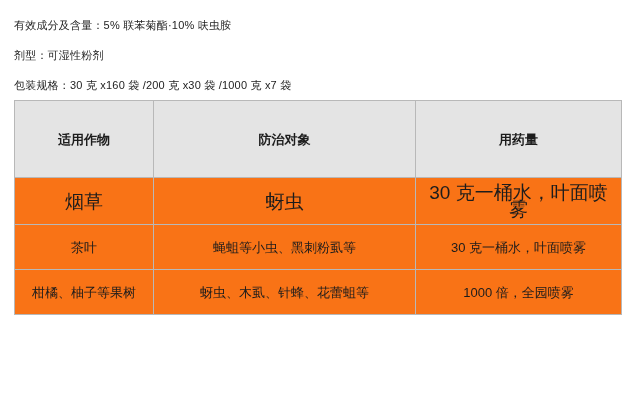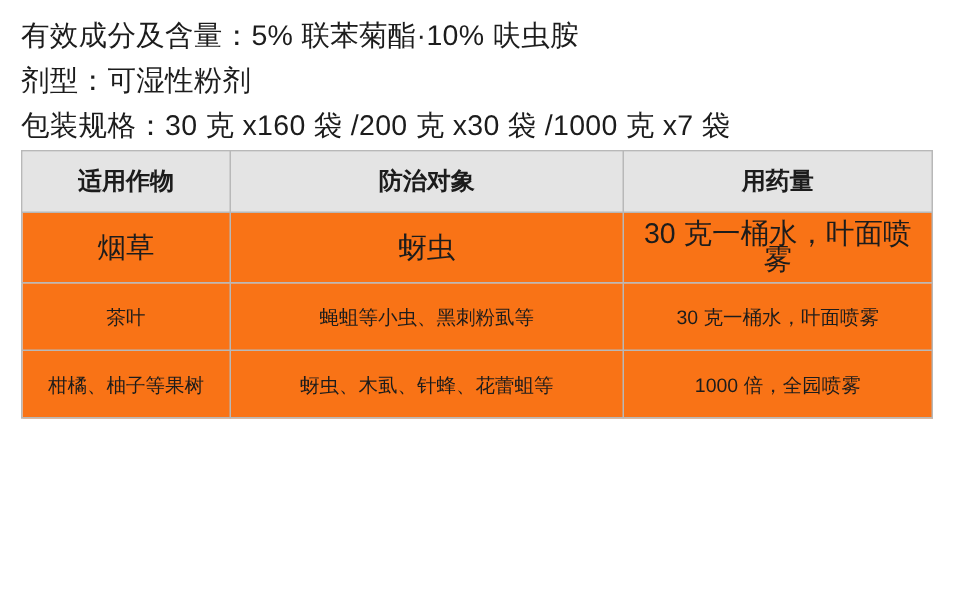--- a/index.html
+++ b/index.html
@@ -19,21 +19,21 @@
     width: 635px;
     height: 408px;
     box-sizing: border-box;
     padding: 10px 14px 0 14px;
   }
   .specs {
     margin: 0;
     padding: 0;
   }
   .spec-line {
-    font-size: 19px;
+    font-size: 11px;
     line-height: 30px;
     color: #1c1c1c;
     letter-spacing: 0.2px;
     white-space: nowrap;
   }
   .section-title {
     font-size: 18px;
     font-weight: bold;
     line-height: 26px;
     margin-top: 16px;
@@ -53,23 +53,23 @@
     border: 1px solid #b8b8b8;
     text-align: center;
     vertical-align: middle;
     padding: 6px 4px;
     line-height: 17px;
     color: #1c1c1c;
   }
   table.reg-table thead th {
     background: #e4e4e4;
     font-weight: bold;
-    font-size: 16px;
+    font-size: 13px;
     height: 30px;
-    padding: 5px 4px;
+    padding: 23px 4px;
   }
   table.reg-table tbody tr.row-highlight td {
     background: #f97316;
     font-weight: normal;
     font-size: 19px;
   }
   table.reg-table tbody td {
     background: #f97316;
     height: 32px;
   }

